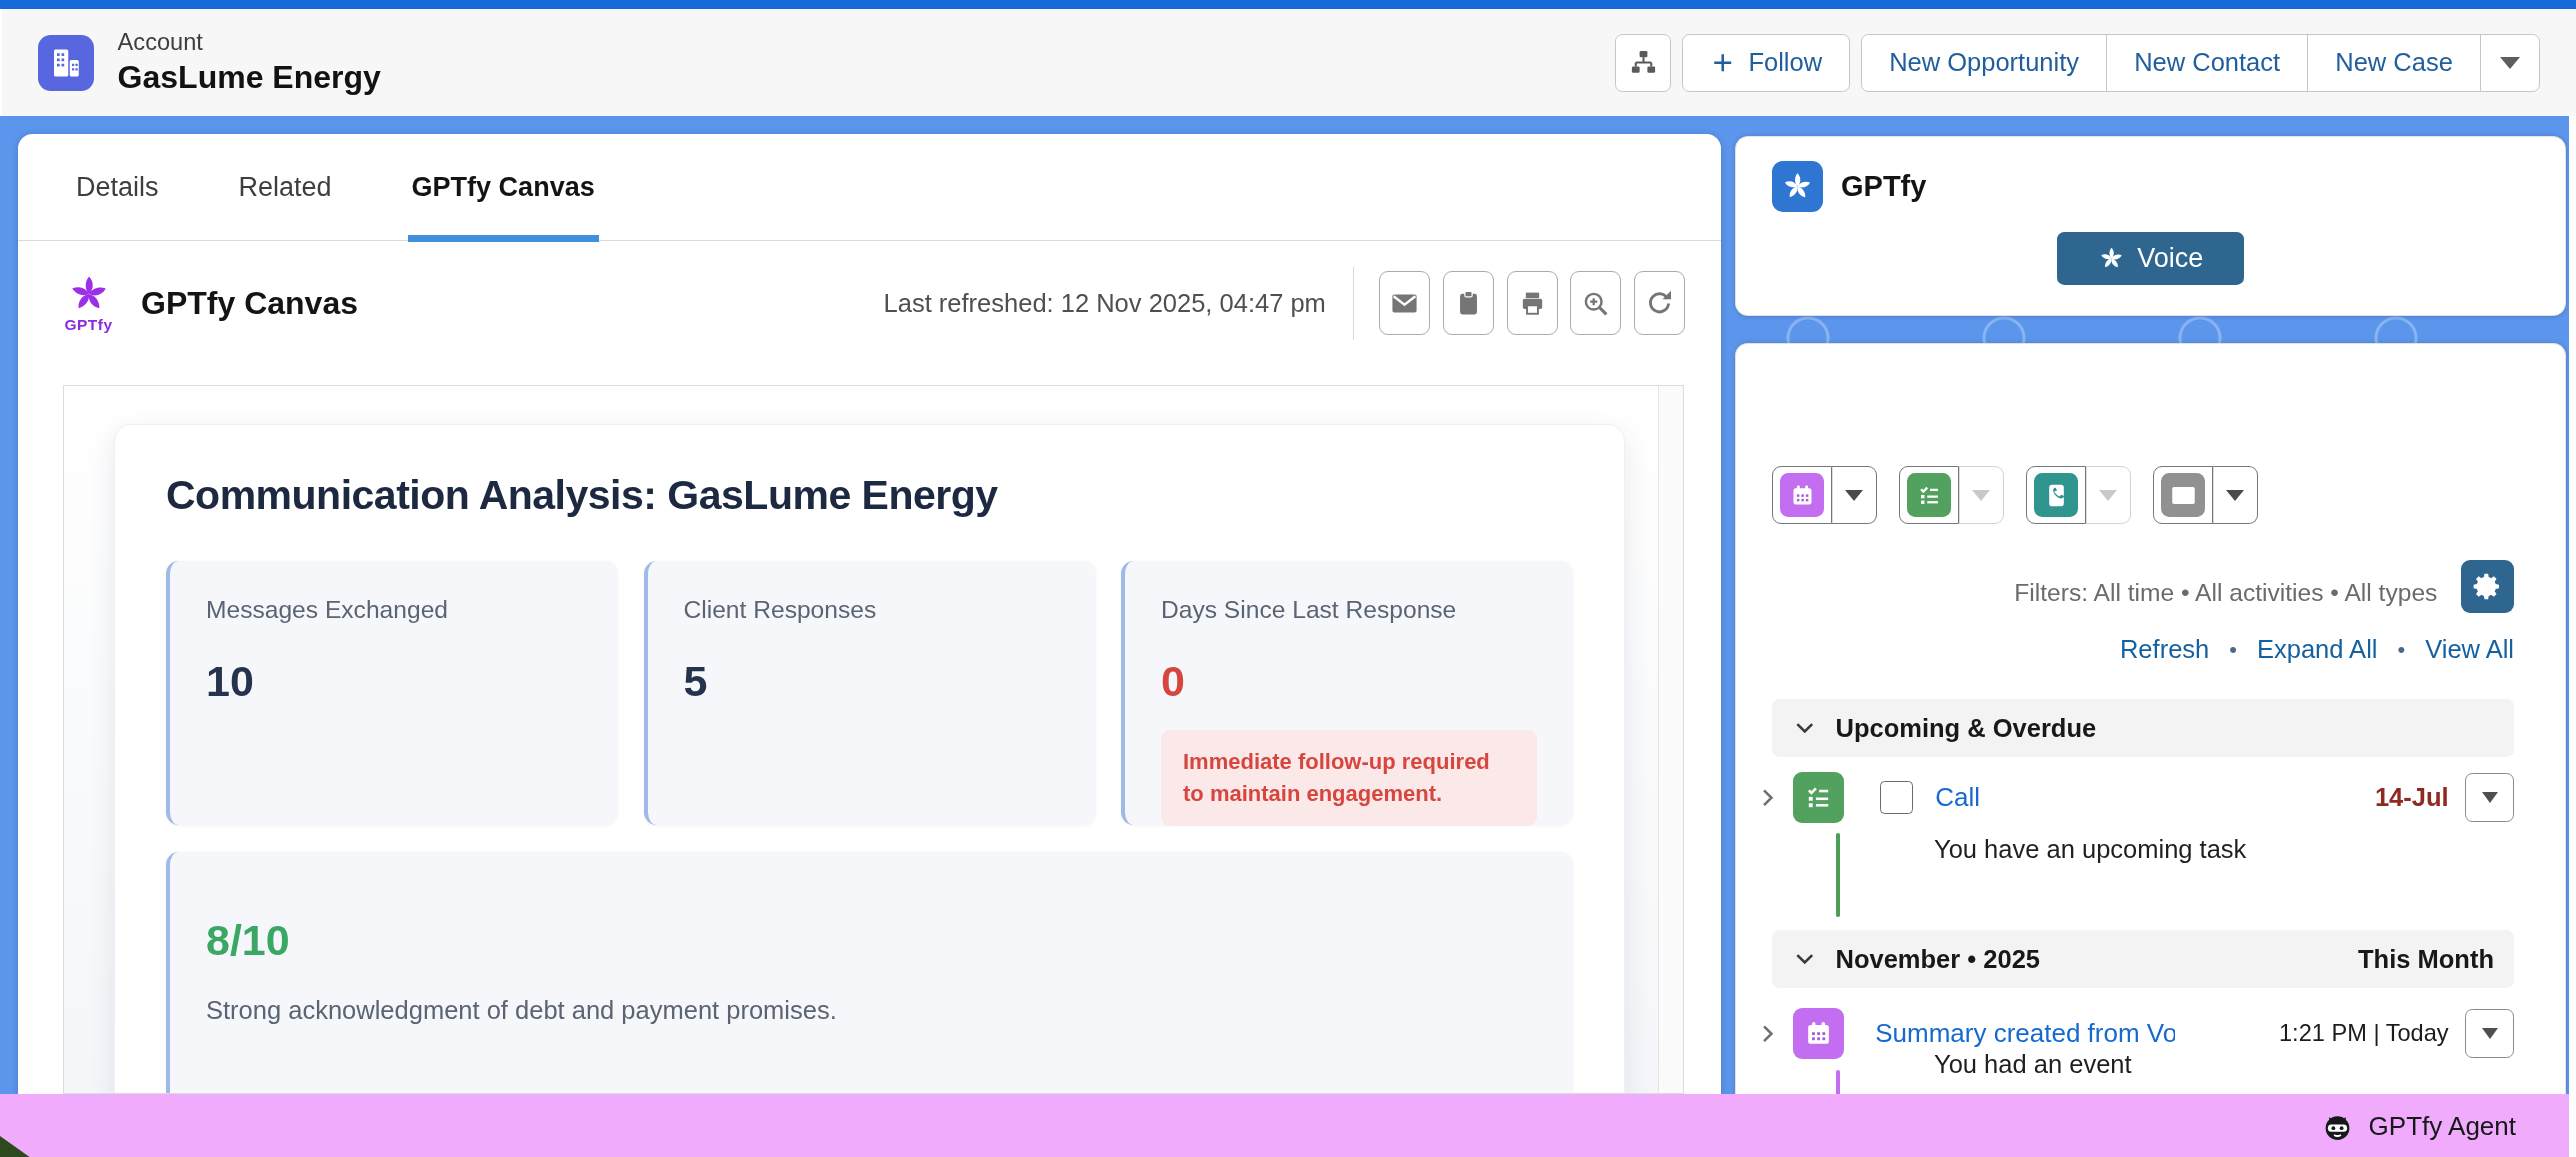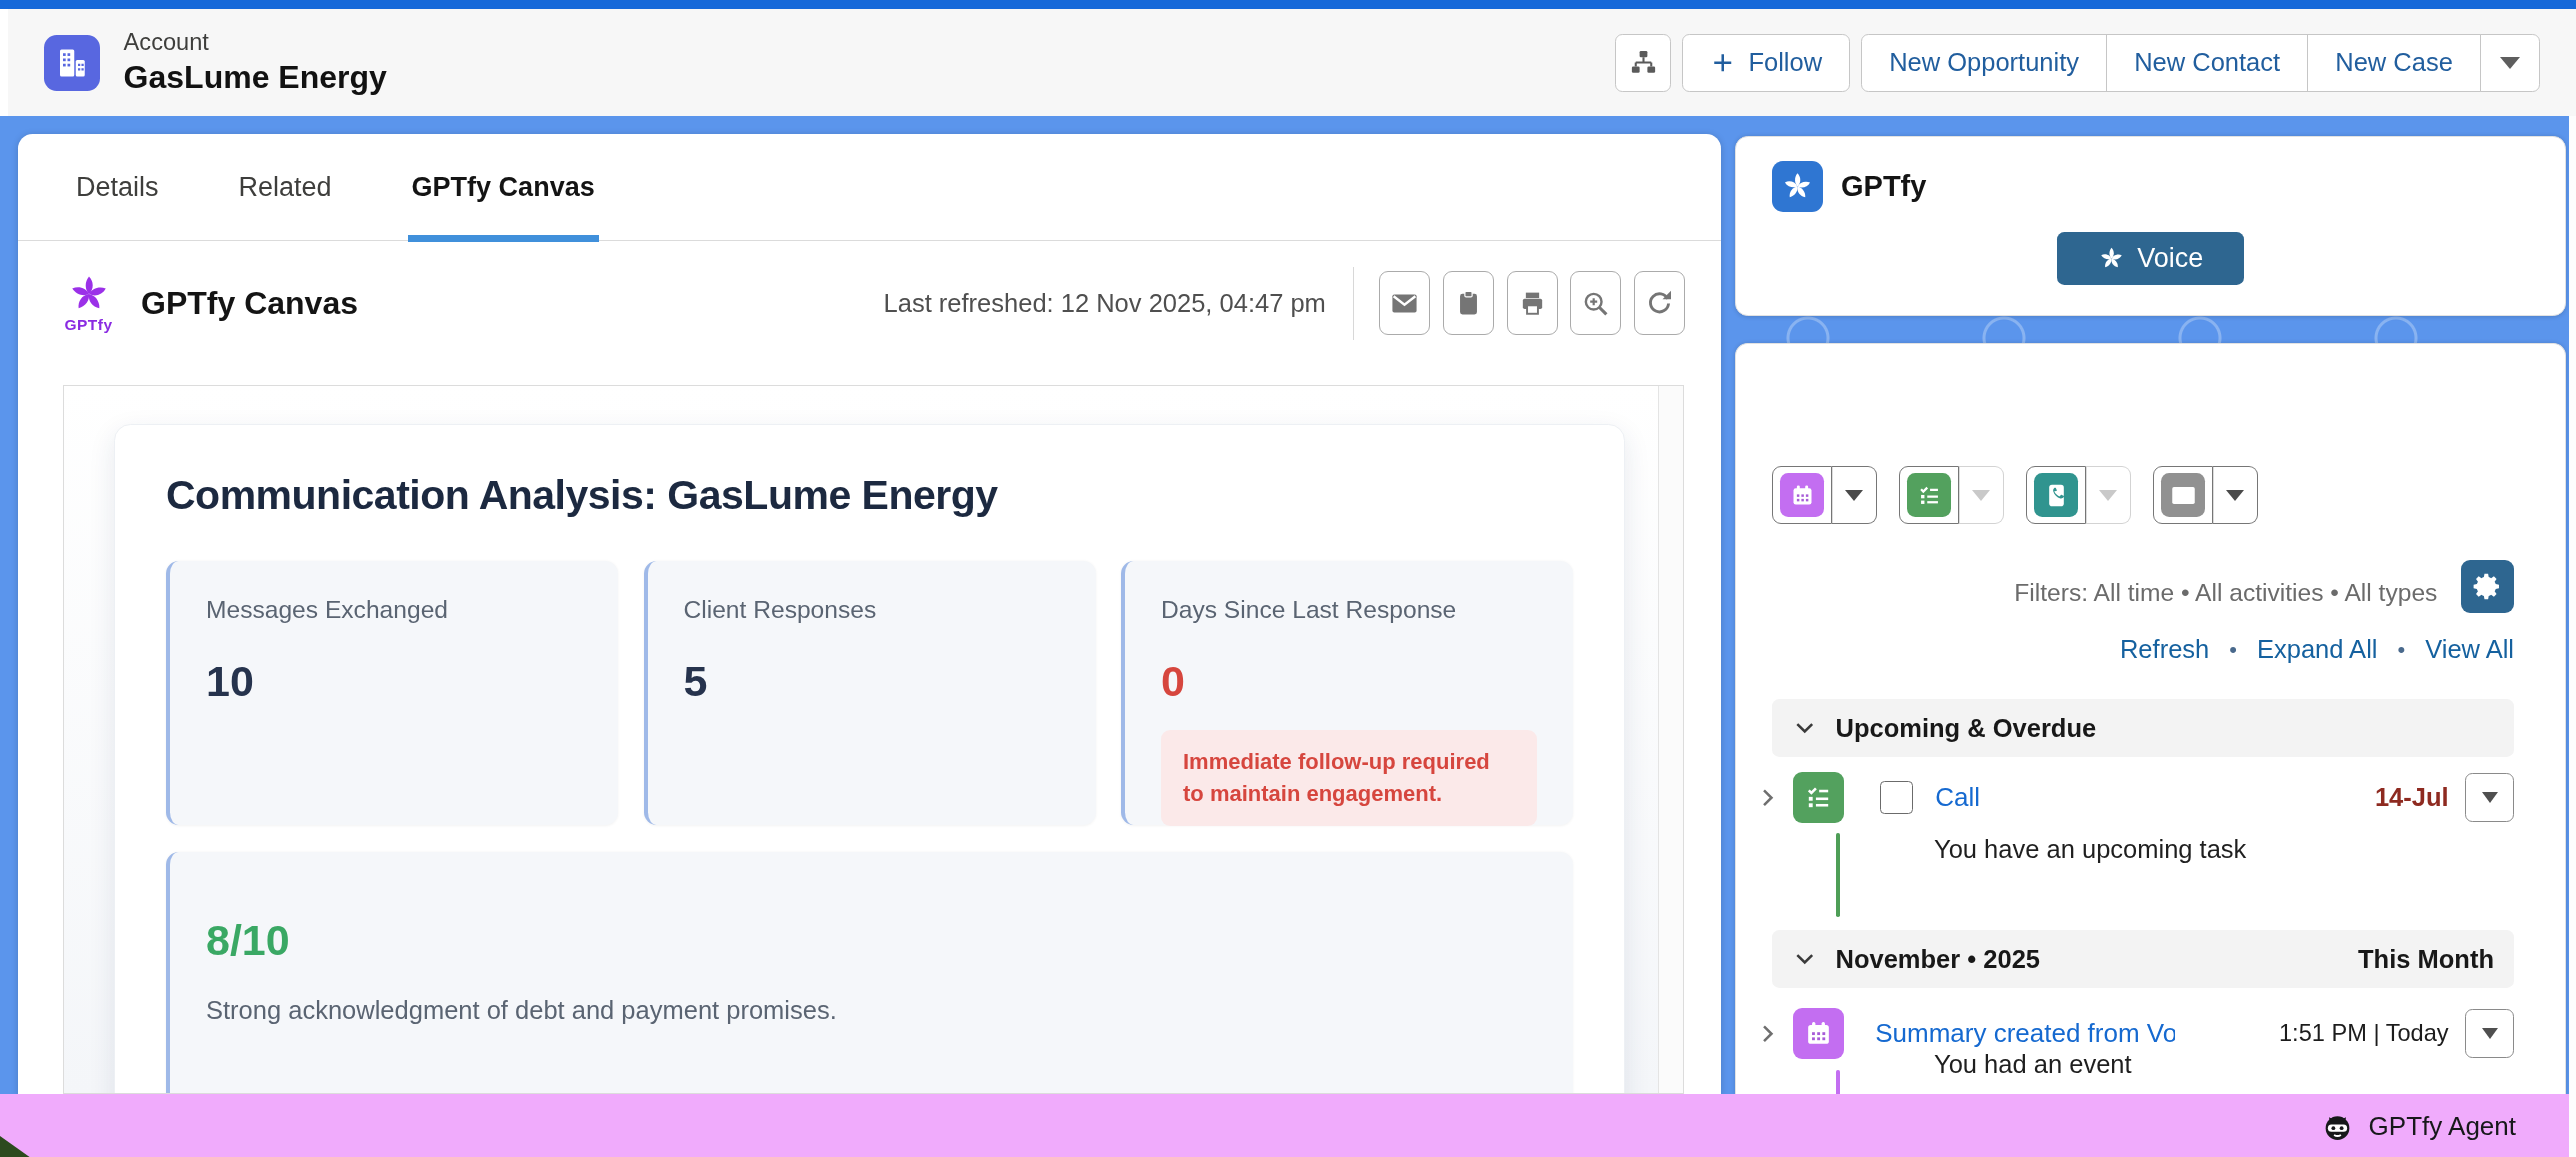--- a/index.html
+++ b/index.html
@@ -2,21 +2,21 @@
 <html style="font-size:14.5px"><head>
 <meta charset="utf-8">
 <style>
   * { margin:0; padding:0; box-sizing:border-box; }
   html,body { background:#fff; }
   body { font-family:"Liberation Sans", sans-serif; }
   .screen { position:relative; width:2576px; height:1158px; overflow:hidden; background:#fff; }
 
   
   .topstrip { position:absolute; top:0; left:0; right:0; height:9px; background:#1669D9; }
-  .appheader { position:absolute; top:9px; left:8px; right:0; height:107px; background:#F7F7F7;
+  .appheader { position:absolute; top:9px; left:2px; right:0; height:107px; background:#F7F7F7;
                display:flex; align-items:center; padding:0 36px; }
   .account-icon { width:56px; height:56px; border-radius:12.7px; background:#5867E0;
                   display:flex; align-items:center; justify-content:center; flex:0 0 auto; }
   .header-titles { margin-left:23.6px; }
   .record-type { font-size:23.6px; color:#3E3E3C; }
   .record-name { font-size:32px; font-weight:bold; color:#121212; margin-top:2.7px; }
   .header-actions { margin-left:auto; display:flex; align-items:center; gap:11px; }
   .btn { height:58px; background:#fff; border:0.9px solid #C6C6C6; border-radius:7.3px;
          color:#215E9E; font-size:25.5px; display:flex; align-items:center; justify-content:center;
          padding:0 27px; white-space:nowrap; }
@@ -521,21 +521,21 @@
           <svg width="25.5" height="25.5" viewBox="0 0 28 28">
               <use href="#i-chev-right"></use>
             </svg>
         </span>
         <span class="row-ic sq-event">
           <svg width="31" height="31" viewBox="0 0 34 34">
               <use href="#i-calendar"></use>
             </svg>
         </span>
         <span class="row-title" style="margin-left:31px;max-width:300px">Summary created from Voice...</span>
-        <span class="row-time">1:51 PM | Today</span>
+        <span class="row-time">1:21 PM | Today</span>
         <button class="row-menu">
           <span class="tri"></span>
         </button>
       </div>
       <div class="tl-line" style="background:#C36EF1;left:100px;top:726px;height:145px"></div>
       <div class="row-sub" style="left:198px;top:706px">You had an event</div>
 
     </div>
   </div>
 

